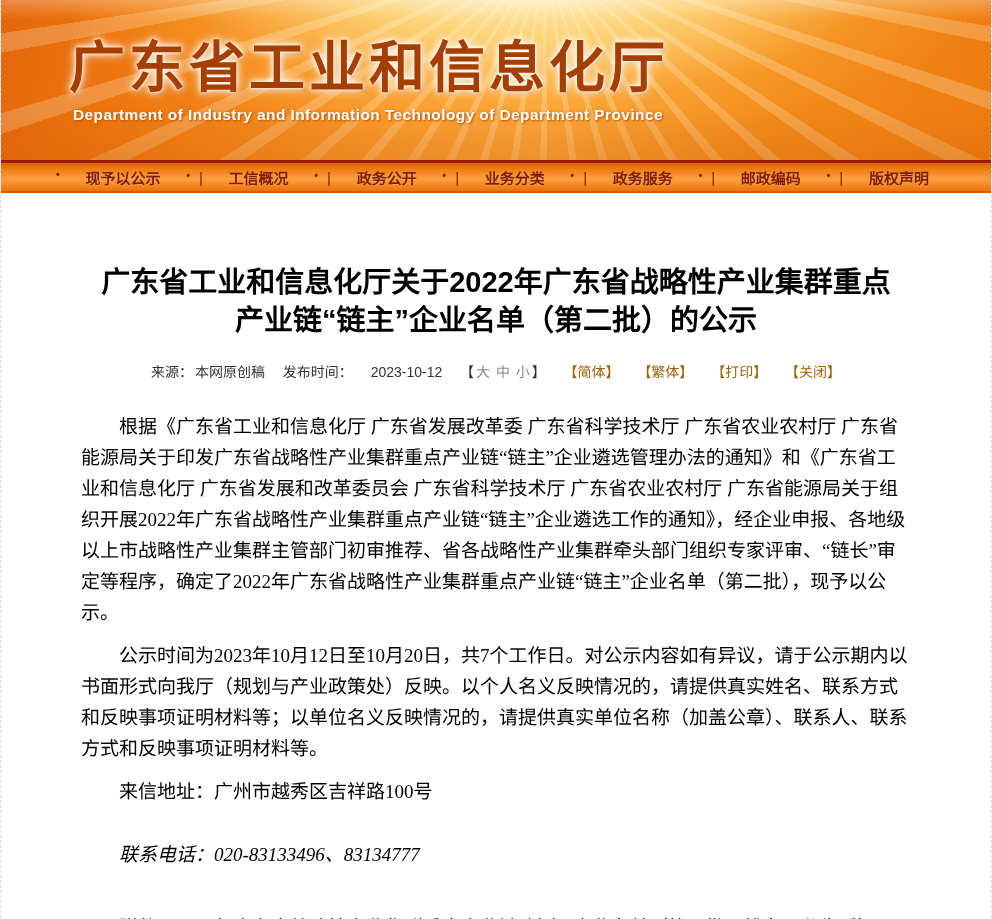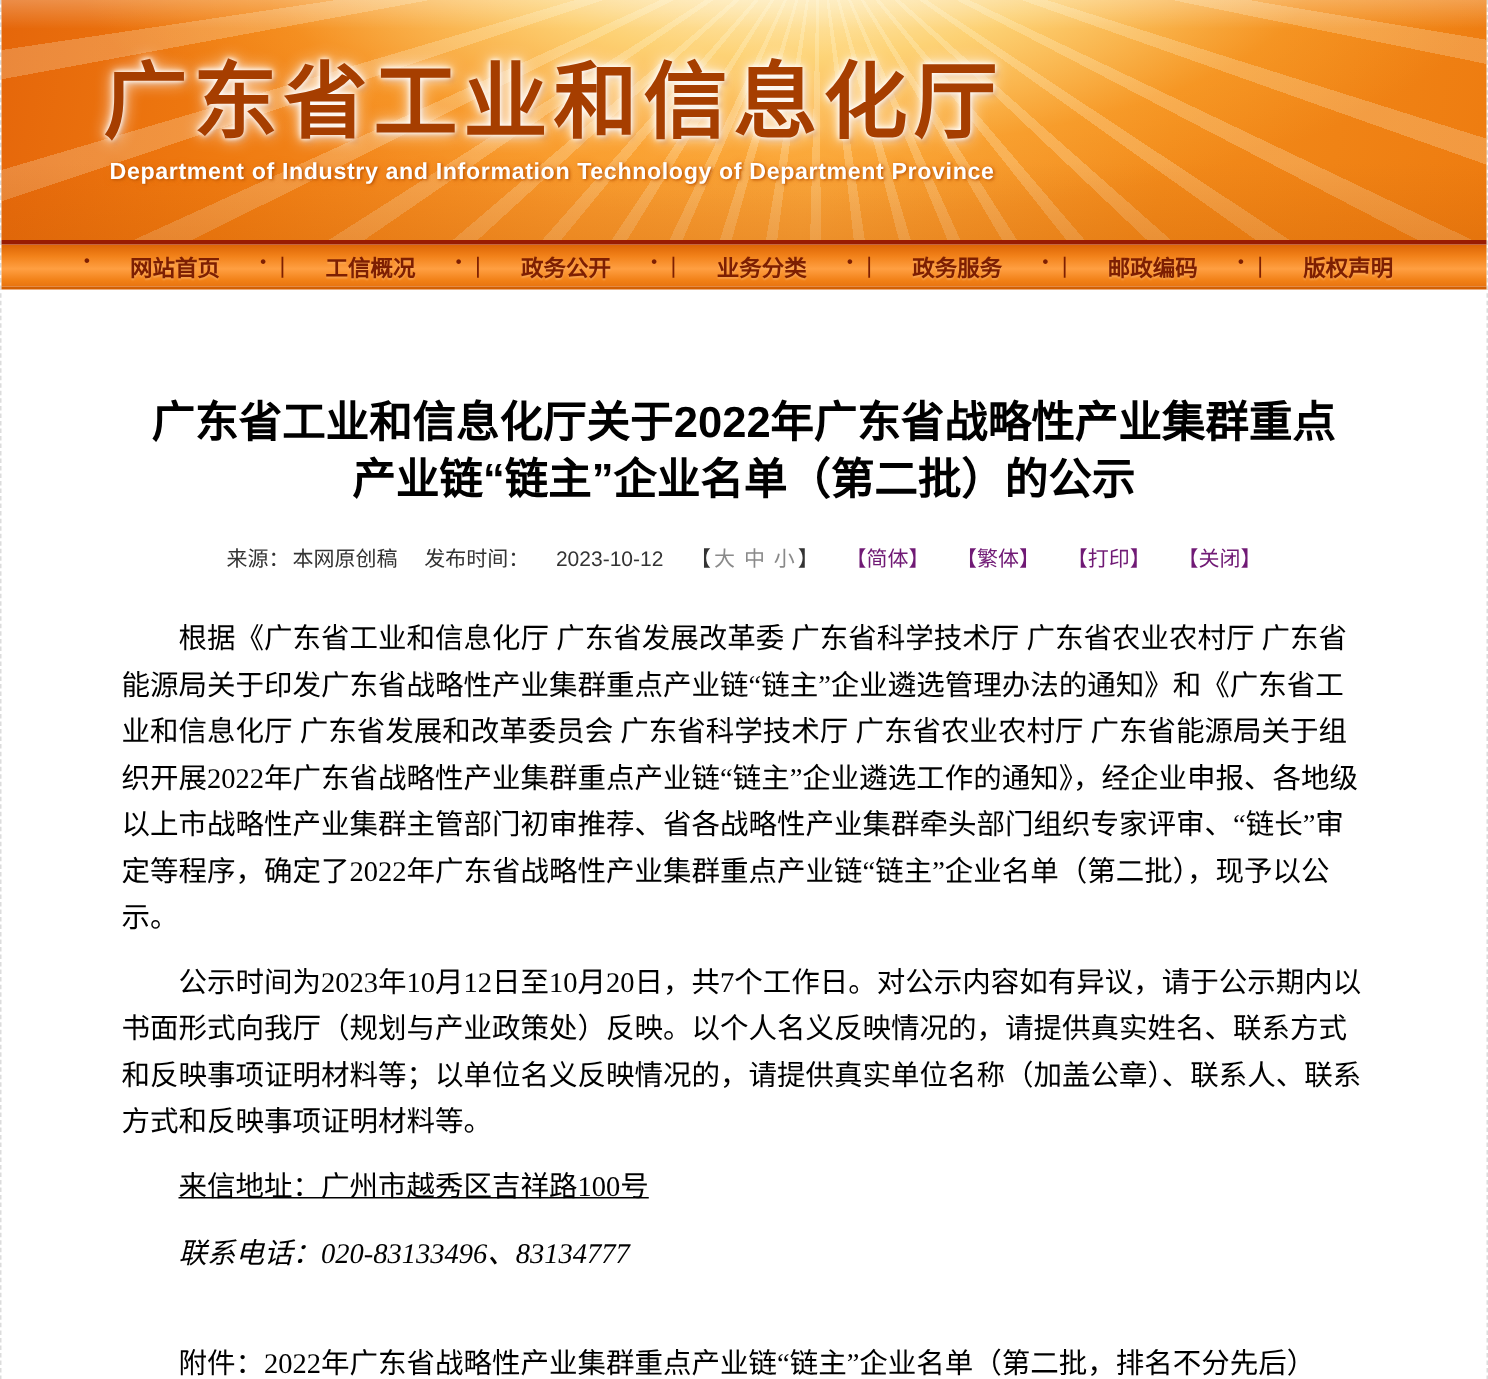--- a/index.html
+++ b/index.html
@@ -38,45 +38,45 @@
   .nav .sep{white-space:nowrap;color:#7d1f02;}
   .nav .sep .dot{font-size:11px;position:relative;top:-4px;margin-right:9px;}
   .nav .sep .pipe{font-weight:normal;}
 
   
   .content{padding:0 80px;}
   .article-title{margin:70px 6px 22px;text-align:center;
     font-size:29px;line-height:38px;font-weight:bold;color:#000;}
   .meta{text-align:center;font-size:14px;color:#333;margin:0 0 30px;}
   .meta span,.meta a{margin:0 1px;}
-  .meta a{color:#701a75;text-decoration:none;cursor:pointer;}
+  .meta a{color:#a16207;text-decoration:none;cursor:pointer;}
   .meta .size-link{color:#8a8a8a;}
   .meta .gap{display:inline-block;width:6px;}
 
   .article-body{font-family:"Liberation Serif","DejaVu Serif",serif;
     font-size:19px;line-height:31px;color:#000;}
   .article-body p{text-indent:2em;margin:0 0 12px;}
-  .article-body p.address{margin-top:10px;margin-bottom:14px;text-decoration:underline;}
+  .article-body p.address{margin-top:10px;margin-bottom:32px;}
   .article-body p.postcode{margin-bottom:8px;}
   .article-body p.phone{margin-bottom:42px;font-style:italic;}
   .article-body p.attachment{margin-bottom:34px;}
 </style>
 </head>
 <body>
 
 <div class="page">
 
   <div class="banner">
     <h1 class="banner-title">广东省工业和信息化厅</h1>
     <div class="banner-sub">Department of Industry and Information Technology of Department Province</div>
   </div>
 
   <div class="nav">
     <span class="lead-dot">•</span>
-    <a>网站首页</a>
+    <a>现予以公示</a>
     <span class="sep"><span class="dot">•</span><span class="pipe">|</span></span>
     <a>工信概况</a>
     <span class="sep"><span class="dot">•</span><span class="pipe">|</span></span>
     <a>政务公开</a>
     <span class="sep"><span class="dot">•</span><span class="pipe">|</span></span>
     <a>业务分类</a>
     <span class="sep"><span class="dot">•</span><span class="pipe">|</span></span>
     <a>政务服务</a>
     <span class="sep"><span class="dot">•</span><span class="pipe">|</span></span>
     <a>邮政编码</a>

